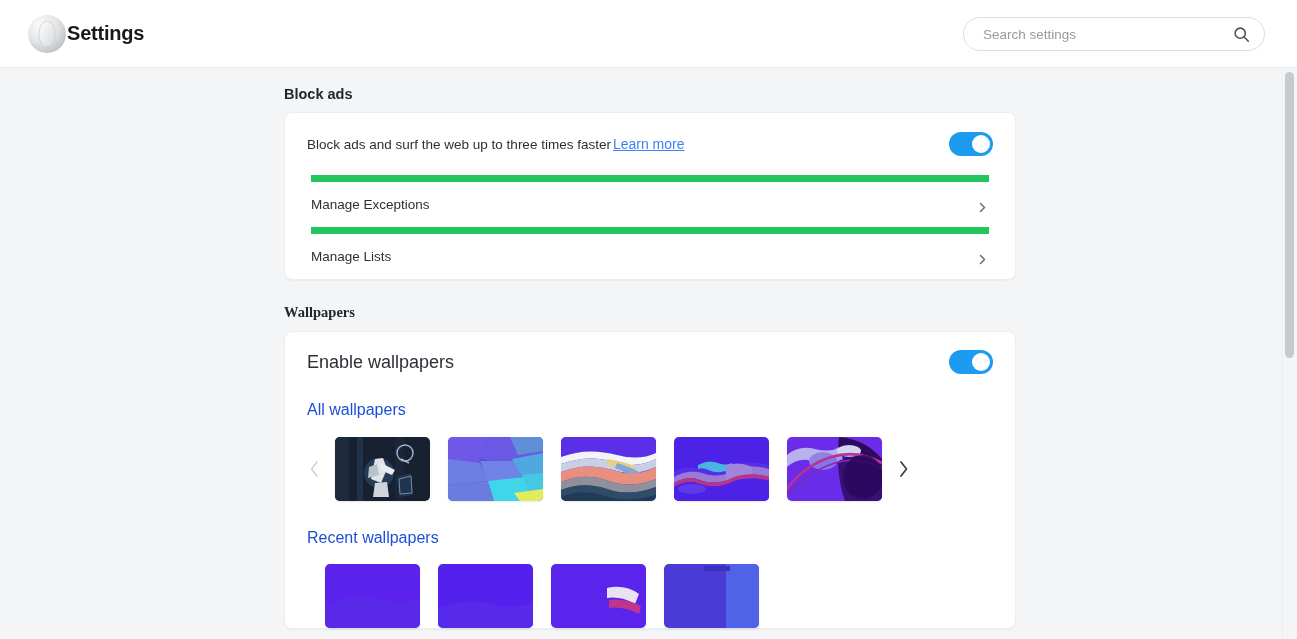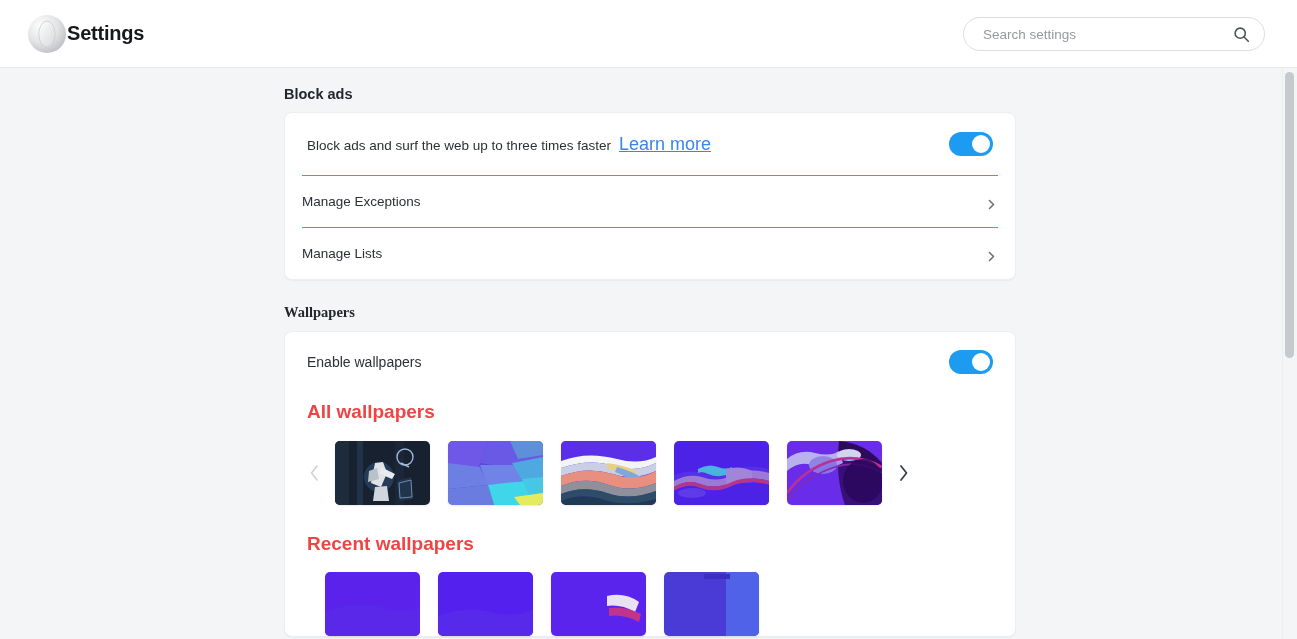--- a/index.html
+++ b/index.html
@@ -72,50 +72,50 @@
   
   .card-top-row {
     display: flex; align-items: center;
     padding: 19px 22px 19px 22px;
   }
   .card-top-text {
     font-size: 13.5px; color: #2c3036; flex: 1;
   }
   .learn-more {
     color: #3b82f6; text-decoration: underline;
-    margin-left: 8px; font-size: 18px; cursor: pointer;
+    margin-left: 2px; font-size: 14px; cursor: pointer;
   }
   .toggle {
     width: 44px; height: 24px; border-radius: 12px;
     background: #1d9bf0; position: relative; flex: none;
     cursor: pointer;
   }
   .toggle .knob {
     position: absolute; top: 3px; right: 3px;
     width: 18px; height: 18px; border-radius: 50%;
     background: #ffffff;
   }
   .nav-row {
     display: flex; align-items: center;
     height: 52px;
-    margin: 0 17px;
-    border-top: 1px solid #22c55e;
+    margin: 0 26px;
+    border-top: 7px solid #22c55e;
     cursor: pointer;
   }
   .nav-row .label { flex: 1; font-size: 13.5px; color: #2c3036; }
   .chev-small { width: 7px; height: 11px; color: #6b7078; margin-right: 3px; }
 
   
   .wp-row {
     display: flex; align-items: center;
     padding: 18px 22px 0 22px;
   }
-  .wp-row .label { flex: 1; font-size: 14px; color: #2c3036; }
+  .wp-row .label { flex: 1; font-size: 18px; color: #2c3036; }
   .sub-heading {
-    font-size: 19px; font-weight: bold; color: #ef4444;
+    font-size: 16px; font-weight: normal; color: #1d4ed8;
     padding: 27px 0 0 22px;
   }
   .carousel {
     display: flex; align-items: center;
     padding: 18px 18px 0 18px;
     gap: 10px;
   }
   .arrow {
     width: 22px; flex: none;
     display: flex; align-items: center; justify-content: center;

